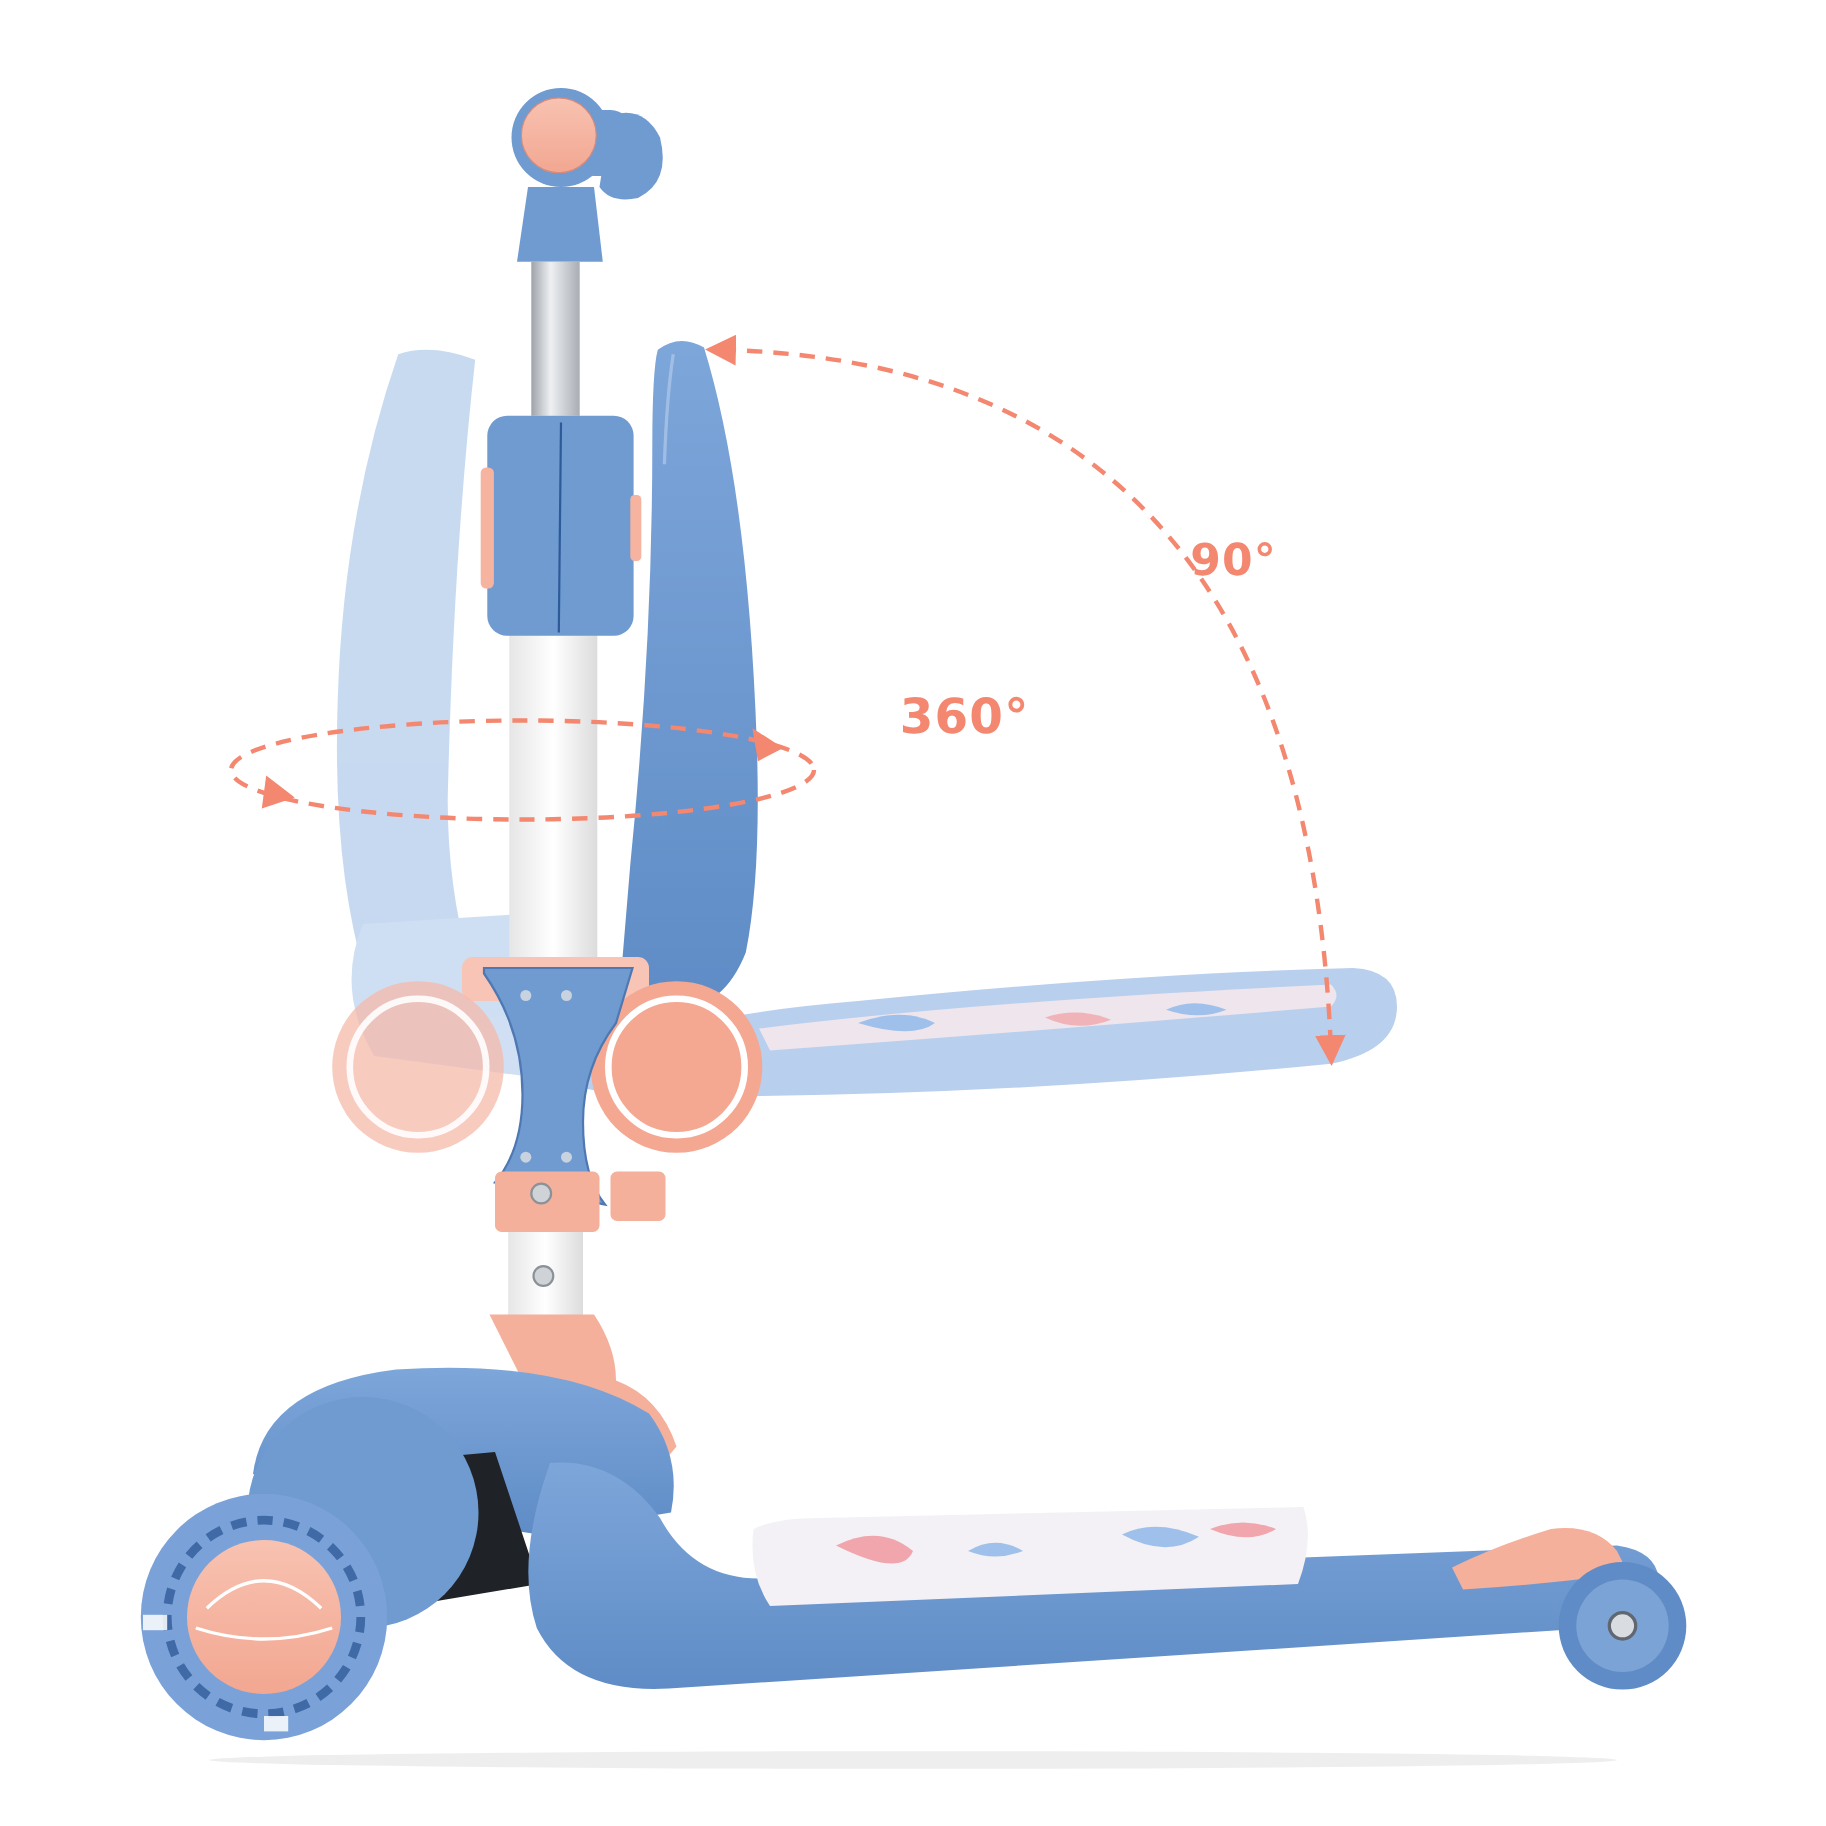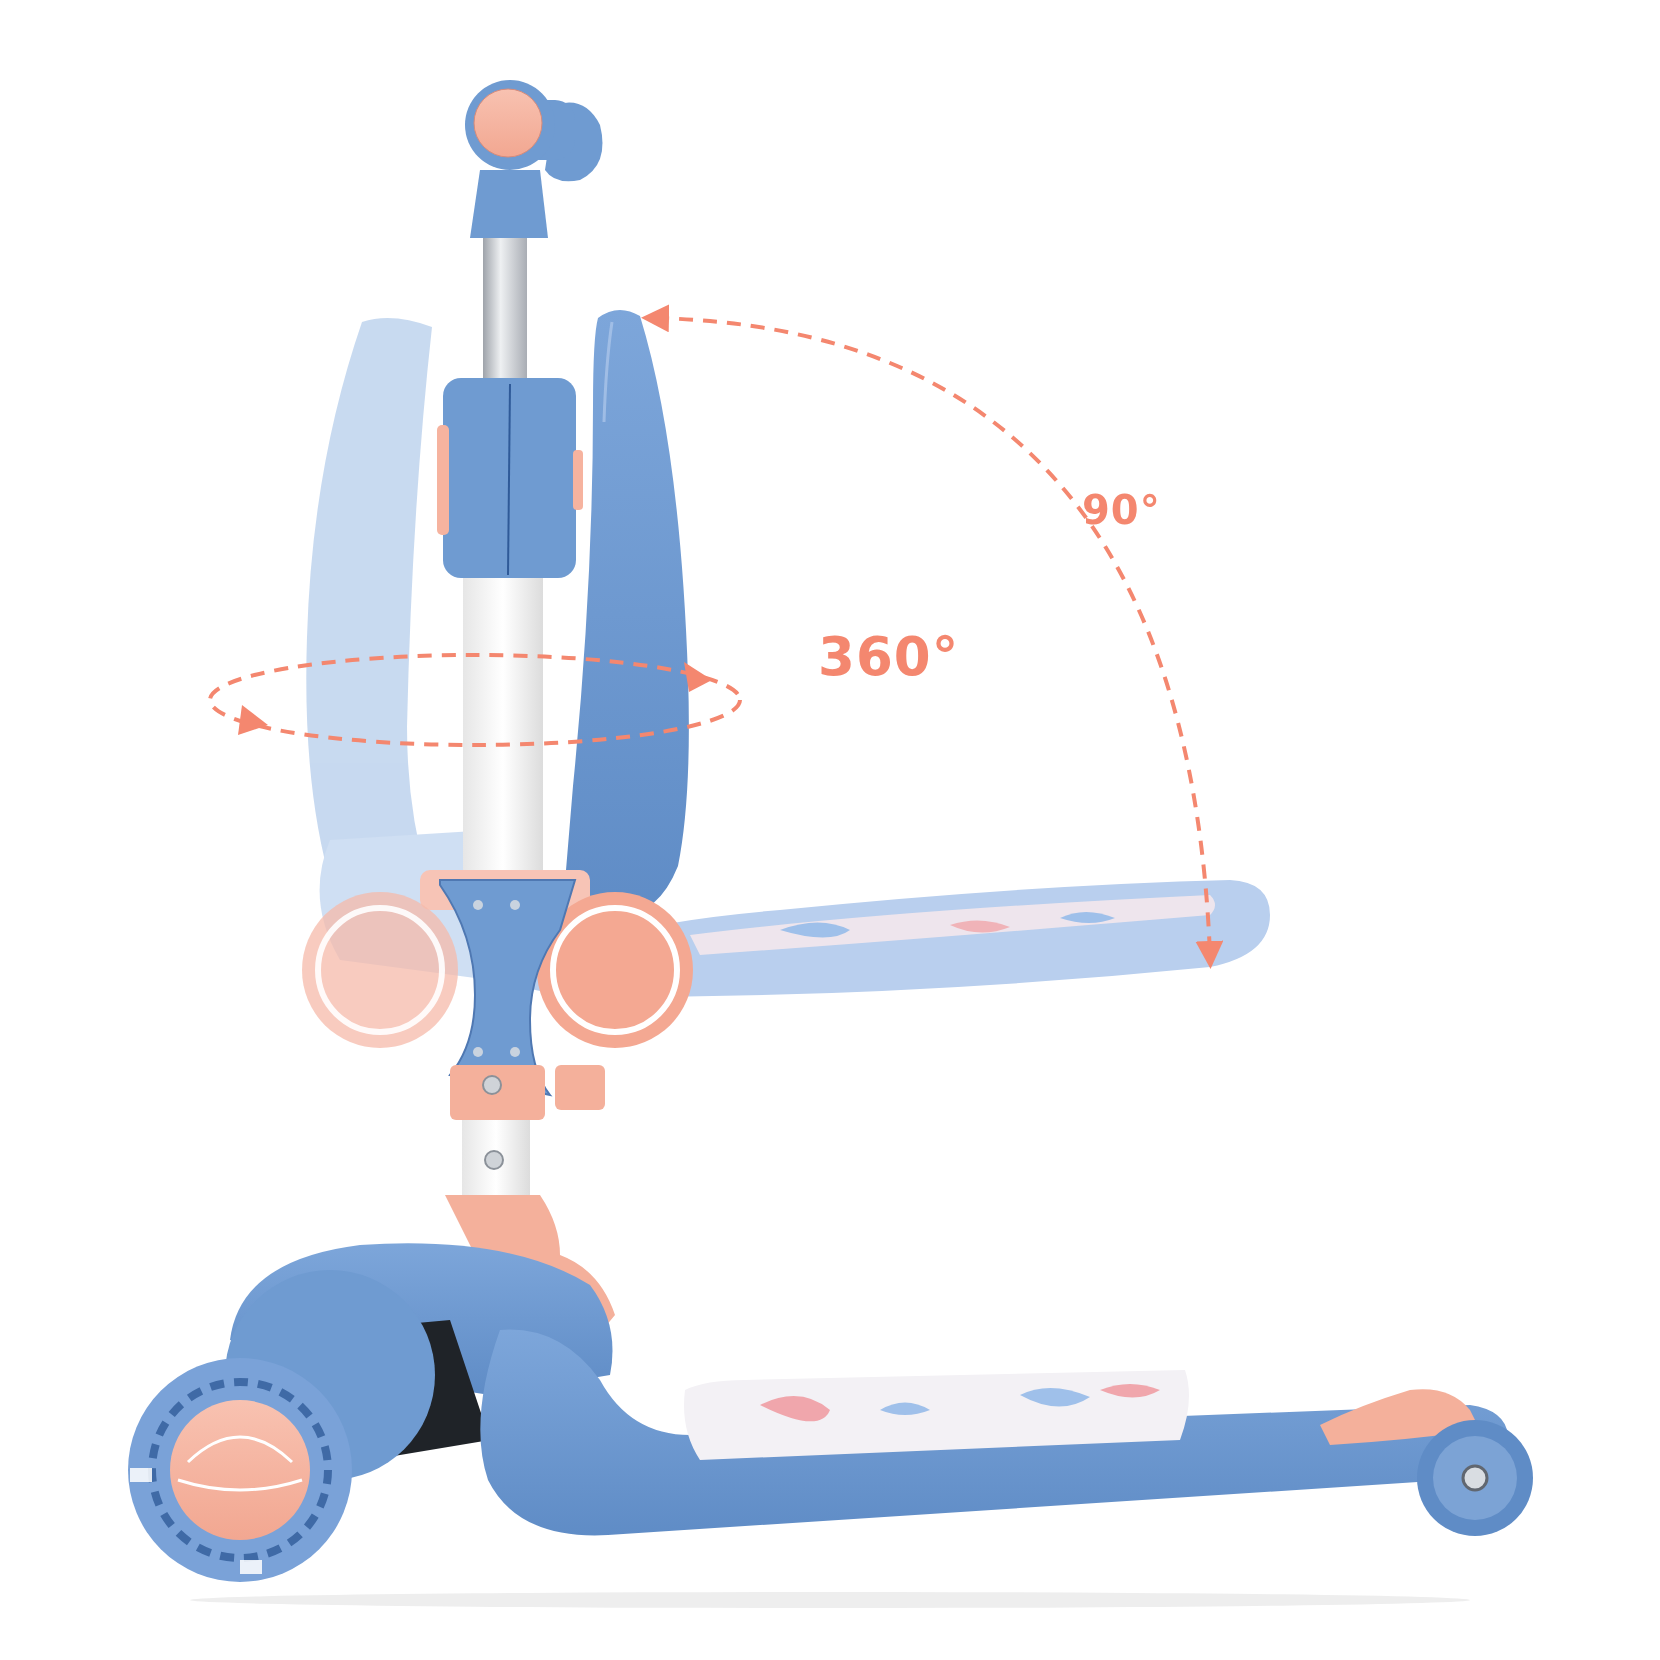--- a/index.html
+++ b/index.html
@@ -7,21 +7,21 @@
     #stage { position: absolute; left: 0; top: 0; width: 1524px; height: 1660px; }
     .label {
       position: absolute;
       font-family: "DejaVu Sans", sans-serif;
       font-weight: bold;
       color: #f4876f;
       letter-spacing: 1px;
       line-height: 1;
     }
     #label-90 { left: 1082px; top: 490px; font-size: 40px; }
-    #label-360 { left: 818px; top: 630px; font-size: 53px; }
+    #label-360 { left: 818px; top: 630px; font-size: 44px; }
   </style>
 </head>
 <body>
 
 <div id="stage">
   <svg width="1660" height="1660" viewBox="0 0 1660 1660" xmlns="http://www.w3.org/2000/svg">
     <defs>
       <linearGradient id="silver" x1="0" x2="1" y1="0" y2="0">
         <stop offset="0" stop-color="#9ea3aa"></stop>
         <stop offset="0.4" stop-color="#eef0f2"></stop>

